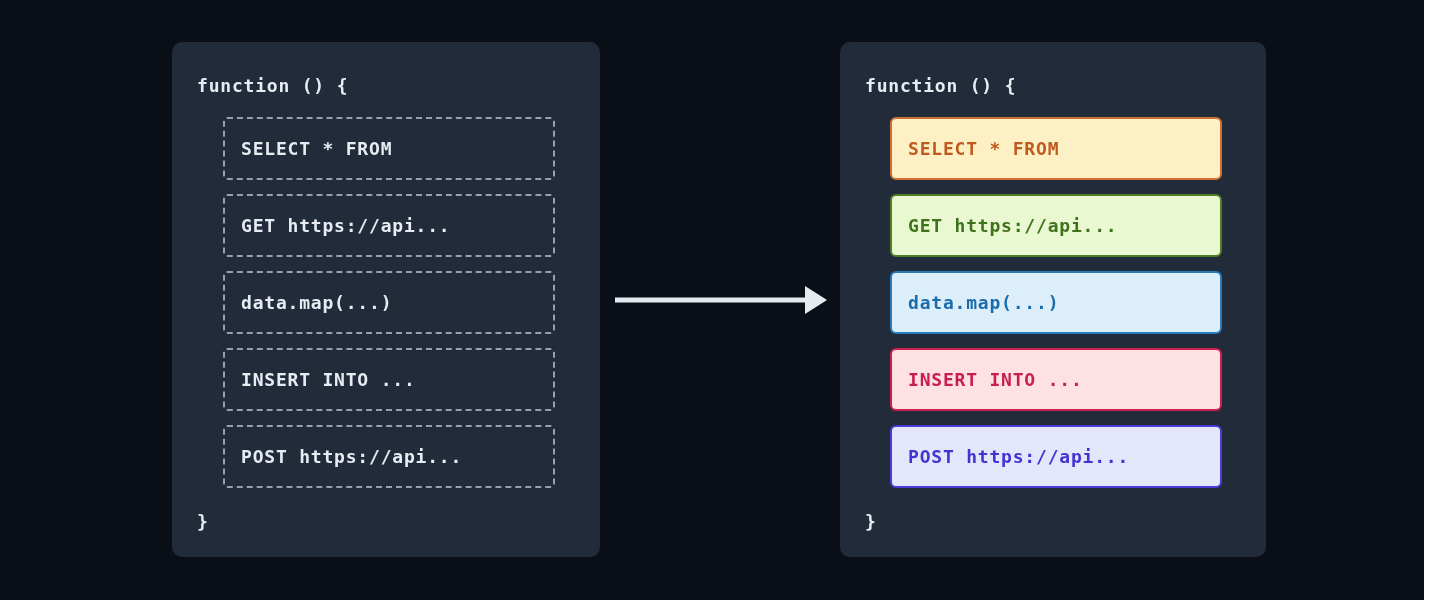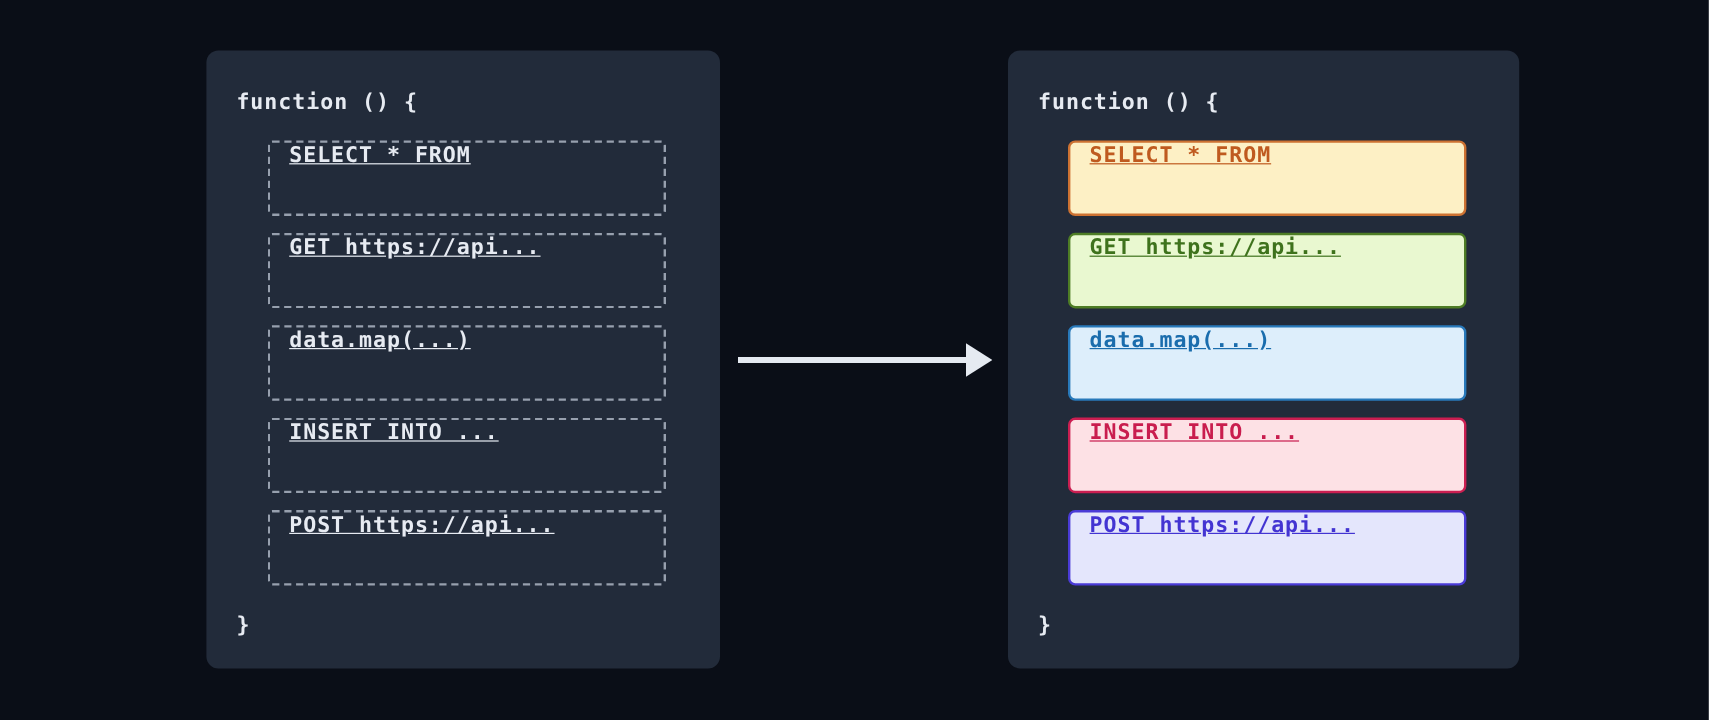--- a/index.html
+++ b/index.html
@@ -36,27 +36,26 @@
   .items {
     margin: 19px 20px 0 26px;
     flex: 0 0 auto;
   }
   .panel.right .items { margin: 19px 19px 0 25px; }
   .box {
     height: 63px;
     margin-bottom: 14px;
     box-sizing: border-box;
     display: flex;
-    align-items: flex-start;
+    align-items: center;
     padding: 0 16px;
     font-size: 18px;
     letter-spacing: 0.8px;
     white-space: pre;
     border-radius: 5px;
-    text-decoration: underline;
   }
   .box.dashed {
     border: 2px dashed var(--dash, #97a0ae);
     border-radius: 4px;
     color: var(--panel-text, #e7ebf2);
     background: transparent;
   }
   .box.solid {
     border-width: 2px;
     border-style: solid;

